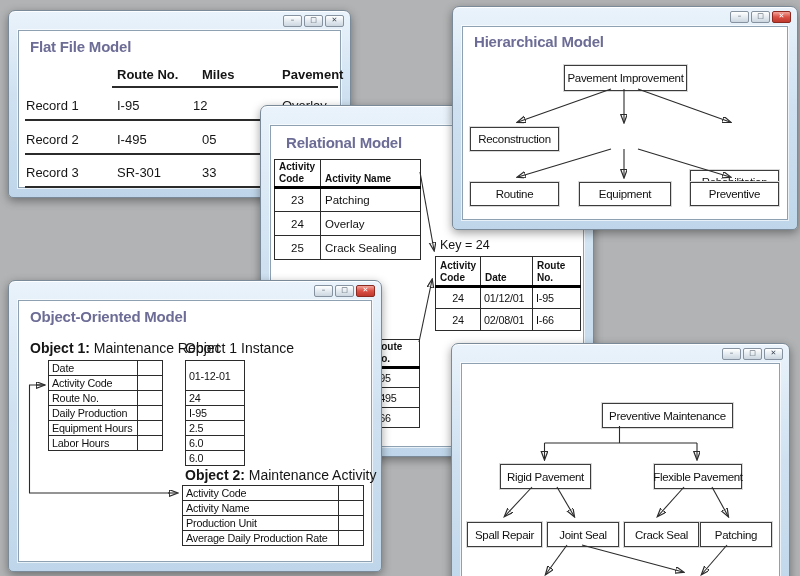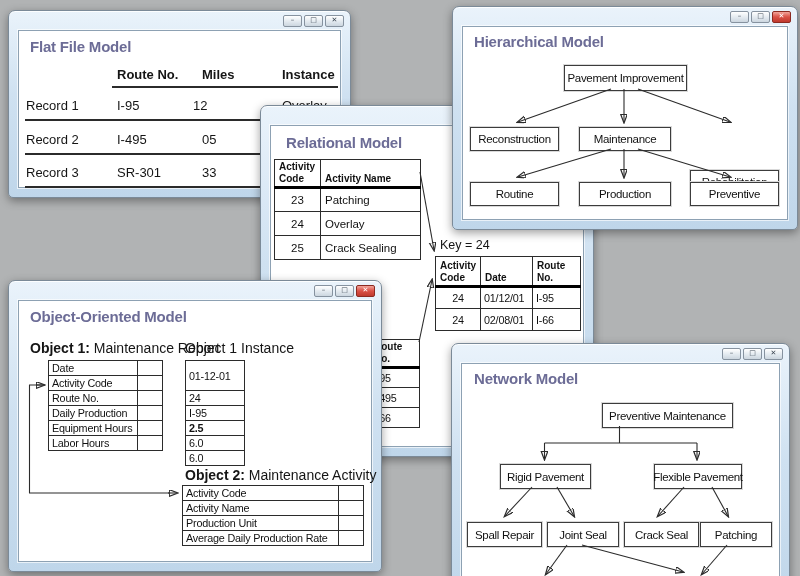--- a/index.html
+++ b/index.html
@@ -48,21 +48,21 @@
       <div class="controls">
         <span class="wbtn">–</span>
         <span class="wbtn">□</span>
         <span class="wbtn">✕</span>
       </div>
     </div>
     <div class="content" style="left:9px;top:19px;width:321px;height:156px;">
       <div class="wtitle" style="left:11px;top:7px;">Flat File Model</div>
       <span class="ff h" style="left:98px;top:36px;">Route No.</span>
       <span class="ff h" style="left:183px;top:36px;">Miles</span>
-      <span class="ff h" style="left:263px;top:36px;">Instance</span>
+      <span class="ff h" style="left:263px;top:36px;">Pavement</span>
       <div class="hline" style="left:93px;top:55px;width:226px;"></div>
 
       <span class="ff" style="left:7px;top:67px;">Record 1</span>
       <span class="ff" style="left:98px;top:67px;">I-95</span>
       <span class="ff" style="left:174px;top:67px;">12</span>
       <span class="ff" style="left:263px;top:67px;">Overlay</span>
       <div class="hline" style="left:6px;top:88px;width:313px;"></div>
 
       <span class="ff" style="left:7px;top:101px;">Record 2</span>
       <span class="ff" style="left:98px;top:101px;">I-495</span>
@@ -175,24 +175,23 @@
       <div class="controls">
         <span class="wbtn">–</span>
         <span class="wbtn">□</span>
         <span class="wbtn red">✕</span>
       </div>
     </div>
     <div class="content" style="left:9px;top:19px;width:324px;height:192px;">
       <div class="wtitle" style="left:11px;top:6px;">Hierarchical Model</div>
       <div class="box" style="left:7px;top:100px;width:87px;height:22px;">Reconstruction</div>
       <div class="box" style="left:101px;top:38px;width:121px;height:24px;">Pavement Improvement</div>
-      <div class="box" style="left:116px;top:100px;width:90px;height:22px;">Maintenance</div>
       <div class="box" style="left:227px;top:100px;width:87px;height:22px;margin-top:43px;">Rehabilitation</div>
       <div class="box" style="left:7px;top:155px;width:87px;height:22px;">Routine</div>
-      <div class="box" style="left:116px;top:155px;width:90px;height:22px;">Production</div>
+      <div class="box" style="left:116px;top:155px;width:90px;height:22px;">Equipment</div>
       <div class="box" style="left:227px;top:155px;width:87px;height:22px;">Preventive</div>
       <svg class="overlay" width="324" height="192">
         <defs>
           <marker id="mh" markerWidth="9" markerHeight="7" refX="7" refY="3" orient="auto">
             <path d="M0,0 L8,3 L0,6 z" fill="#2b2b2b" stroke="none"></path>
           </marker>
         </defs>
         <line x1="148" y1="62" x2="55" y2="95" marker-end="url(#mh)"></line>
         <line x1="161" y1="62" x2="161" y2="95" marker-end="url(#mh)"></line>
         <line x1="175" y1="62" x2="267" y2="95" marker-end="url(#mh)"></line>
@@ -254,21 +253,21 @@
         <tbody>
             <tr style="height:30px;">
               <td>01-12-01</td>
             </tr>
         <tr style="height:15px;">
               <td>24</td>
             </tr>
         <tr style="height:15px;">
               <td>I-95</td>
             </tr>
-        <tr style="height:15px;font-weight:bold;">
+        <tr style="height:15px;">
               <td>2.5</td>
             </tr>
         <tr style="height:15px;">
               <td>6.0</td>
             </tr>
         <tr style="height:15px;">
               <td>6.0</td>
             </tr>
       </tbody>
         </table>
@@ -315,21 +314,20 @@
 
   <div class="window" style="left:451px;top:343px;width:337px;height:260px;z-index:50;">
     <div class="titlebar">
       <div class="controls">
         <span class="wbtn">–</span>
         <span class="wbtn">□</span>
         <span class="wbtn">✕</span>
       </div>
     </div>
     <div class="content" style="left:9px;top:19px;width:317px;height:230px;">
-      <div class="wtitle" style="left:12px;top:6px;">Network Model</div>
       <div class="box" style="left:93px;top:39px;width:129px;height:23px;margin-left:47px;">Preventive Maintenance</div>
       <div class="box" style="left:192px;top:100px;width:86px;height:23px;">Flexible Pavement</div>
       <div class="box" style="left:38px;top:100px;width:89px;height:23px;">Rigid Pavement</div>
       <div class="box" style="left:5px;top:158px;width:73px;height:23px;">Spall Repair</div>
       <div class="box" style="left:85px;top:158px;width:70px;height:23px;">Joint Seal</div>
       <div class="box" style="left:162px;top:158px;width:73px;height:23px;">Crack Seal</div>
       <div class="box" style="left:238px;top:158px;width:70px;height:23px;">Patching</div>
       <svg class="overlay" width="317" height="230">
         <defs>
           <marker id="mn" markerWidth="9" markerHeight="7" refX="7" refY="3" orient="auto">

